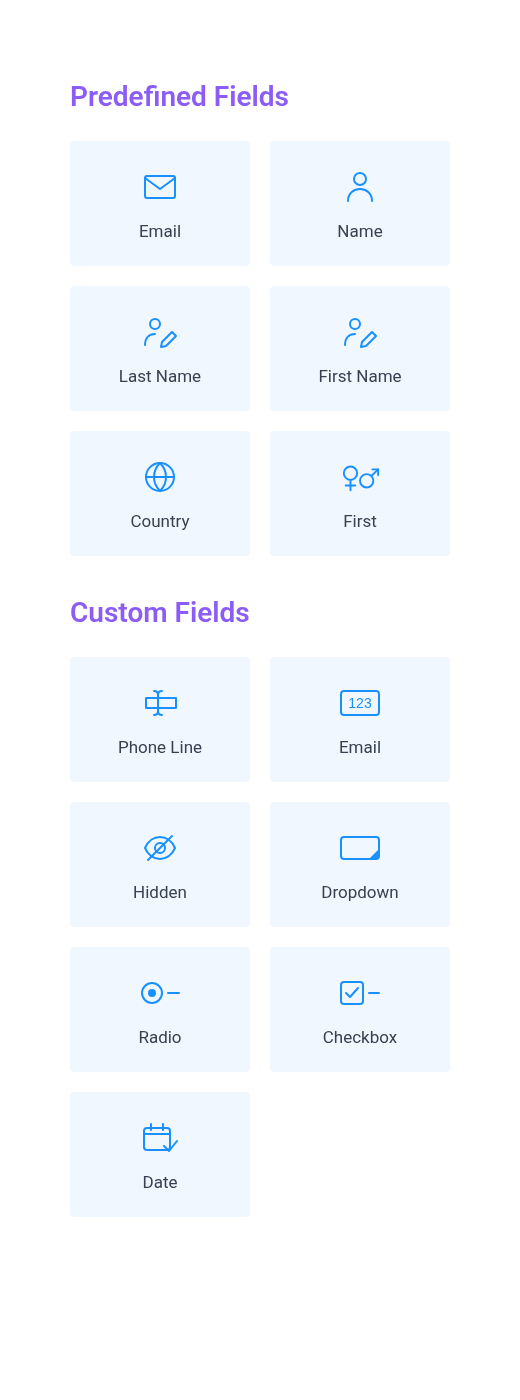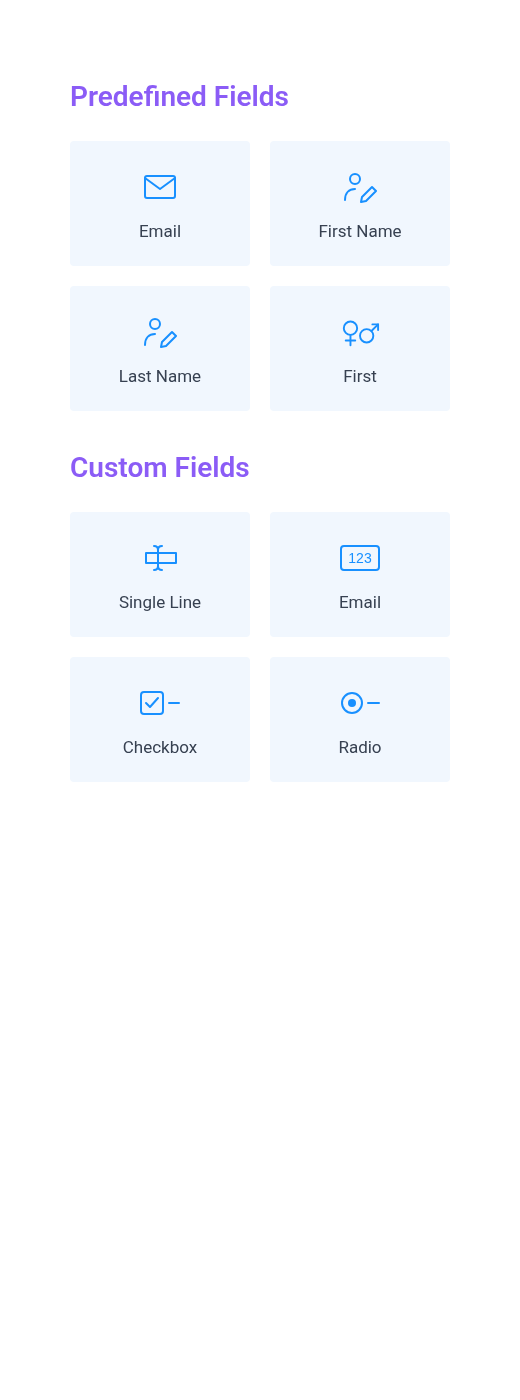--- a/index.html
+++ b/index.html
@@ -33,44 +33,63 @@
     <div class="card">
       <span class="icon">
         <svg width="32" height="24" viewBox="0 0 32 24" fill="none" stroke="currentColor" stroke-width="2" stroke-linecap="round" stroke-linejoin="round">
           <rect x="1" y="1" width="30" height="22" rx="2"></rect>
           <path d="M1 3 L16 14 L31 3"></path>
         </svg>
       </span>
       <span class="label">Email</span>
     </div>
 
-
     <div class="card">
       <span class="icon">
-        <svg width="36" height="32" viewBox="0 0 36 32" fill="none" stroke="currentColor" stroke-width="2" stroke-linecap="round" stroke-linejoin="round">
-          <circle cx="13" cy="8" r="5"></circle>
-          <path d="M3 29 C3 22 7 18 13 18"></path>
-          <path d="M20 26 L30 16 L34 20 L24 30 L19 31 Z"></path>
+        <svg width="30" height="32" viewBox="0 0 30 32" fill="none" stroke="currentColor" stroke-width="2" stroke-linecap="round" stroke-linejoin="round">
+          <circle cx="15" cy="8" r="6"></circle>
+          <path d="M3 30 C3 22 9 18 15 18 C21 18 27 22 27 30"></path>
         </svg>
       </span>
-      <span class="label">First Name</span>
+      <span class="label">Name</span>
     </div>
 
     <div class="card">
       <span class="icon">
         <svg width="36" height="32" viewBox="0 0 36 32" fill="none" stroke="currentColor" stroke-width="2" stroke-linecap="round" stroke-linejoin="round">
           <circle cx="13" cy="8" r="5"></circle>
           <path d="M3 29 C3 22 7 18 13 18"></path>
           <path d="M20 26 L30 16 L34 20 L24 30 L19 31 Z"></path>
         </svg>
       </span>
       <span class="label">Last Name</span>
     </div>
 
+    <div class="card">
+      <span class="icon">
+        <svg width="36" height="32" viewBox="0 0 36 32" fill="none" stroke="currentColor" stroke-width="2" stroke-linecap="round" stroke-linejoin="round">
+          <circle cx="13" cy="8" r="5"></circle>
+          <path d="M3 29 C3 22 7 18 13 18"></path>
+          <path d="M20 26 L30 16 L34 20 L24 30 L19 31 Z"></path>
+        </svg>
+      </span>
+      <span class="label">First Name</span>
+    </div>
 
+
+    <div class="card">
+      <span class="icon">
+        <svg width="32" height="32" viewBox="0 0 32 32" fill="none" stroke="currentColor" stroke-width="2" stroke-linecap="round" stroke-linejoin="round">
+          <circle cx="16" cy="16" r="14"></circle>
+          <path d="M2 16 L30 16"></path>
+          <path d="M16 2 C20 6 22 11 22 16 C22 21 20 26 16 30 C12 26 10 21 10 16 C10 11 12 6 16 2 Z"></path>
+        </svg>
+      </span>
+      <span class="label">Country</span>
+    </div>
 
     <div class="card">
       <span class="icon">
         <svg width="42" height="32" viewBox="0 0 42 32" fill="none" stroke="currentColor" stroke-width="2" stroke-linecap="round" stroke-linejoin="round">
           <circle cx="11" cy="12" r="7"></circle>
           <line x1="11" y1="19" x2="11" y2="30"></line>
           <line x1="6" y1="25" x2="16" y2="25"></line>
           <circle cx="28" cy="20" r="7"></circle>
           <line x1="33" y1="15" x2="40" y2="8"></line>
           <polyline points="34,8 40,8 40,14"></polyline>
@@ -87,54 +106,85 @@
     <div class="card">
       <span class="icon">
         <svg width="40" height="30" viewBox="0 0 40 30" fill="none" stroke="currentColor" stroke-width="2" stroke-linecap="round" stroke-linejoin="round">
           <path d="M14 3 C16 3 18 4 18 7 L18 23 C18 26 16 27 14 27"></path>
           <path d="M22 3 C20 3 18 4 18 7"></path>
           <path d="M22 27 C20 27 18 26 18 23"></path>
           <path d="M18 10 L36 10 L36 20 L18 20"></path>
           <path d="M18 10 L6 10 L6 20 L18 20"></path>
         </svg>
       </span>
-      <span class="label">Single Line</span>
+      <span class="label">Phone Line</span>
     </div>
 
 
     <div class="card">
       <span class="icon">
         <svg width="40" height="26" viewBox="0 0 40 26" fill="none" stroke="currentColor" stroke-width="2" stroke-linecap="round" stroke-linejoin="round">
           <rect x="1" y="1" width="38" height="24" rx="3"></rect>
           <text x="20" y="18" text-anchor="middle" font-size="14" font-family="Arial" fill="currentColor" stroke="none">123</text>
         </svg>
       </span>
       <span class="label">Email</span>
     </div>
 
+    <div class="card">
+      <span class="icon">
+        <svg width="36" height="30" viewBox="0 0 36 30" fill="none" stroke="currentColor" stroke-width="2" stroke-linecap="round" stroke-linejoin="round">
+          <path d="M3 15 C6 8 12 4 18 4 C24 4 30 8 33 15 C30 22 24 26 18 26 C12 26 6 22 3 15 Z"></path>
+          <circle cx="18" cy="15" r="5"></circle>
+          <line x1="6" y1="27" x2="30" y2="3"></line>
+        </svg>
+      </span>
+      <span class="label">Hidden</span>
+    </div>
 
+    <div class="card">
+      <span class="icon">
+        <svg width="40" height="24" viewBox="0 0 40 24" fill="none" stroke="currentColor" stroke-width="2" stroke-linecap="round" stroke-linejoin="round">
+          <rect x="1" y="1" width="38" height="22" rx="3"></rect>
+          <path d="M30 22 L38 14 L38 22 Z" fill="currentColor" stroke="none"></path>
+        </svg>
+      </span>
+      <span class="label">Dropdown</span>
+    </div>
+
+    <div class="card">
+      <span class="icon">
+        <svg width="40" height="24" viewBox="0 0 40 24" fill="none" stroke="currentColor" stroke-width="2" stroke-linecap="round" stroke-linejoin="round">
+          <circle cx="12" cy="12" r="10"></circle>
+          <circle cx="12" cy="12" r="4" fill="currentColor" stroke="none"></circle>
+          <line x1="28" y1="12" x2="39" y2="12"></line>
+        </svg>
+      </span>
+      <span class="label">Radio</span>
+    </div>
 
     <div class="card">
       <span class="icon">
         <svg width="40" height="24" viewBox="0 0 40 24" fill="none" stroke="currentColor" stroke-width="2" stroke-linecap="round" stroke-linejoin="round">
           <rect x="1" y="1" width="22" height="22" rx="3"></rect>
           <polyline points="6,12 10,16 18,7"></polyline>
           <line x1="29" y1="12" x2="39" y2="12"></line>
         </svg>
       </span>
       <span class="label">Checkbox</span>
     </div>
 
     <div class="card">
       <span class="icon">
-        <svg width="40" height="24" viewBox="0 0 40 24" fill="none" stroke="currentColor" stroke-width="2" stroke-linecap="round" stroke-linejoin="round">
-          <circle cx="12" cy="12" r="10"></circle>
-          <circle cx="12" cy="12" r="4" fill="currentColor" stroke="none"></circle>
-          <line x1="28" y1="12" x2="39" y2="12"></line>
+        <svg width="36" height="32" viewBox="0 0 36 32" fill="none" stroke="currentColor" stroke-width="2" stroke-linecap="round" stroke-linejoin="round">
+          <rect x="2" y="6" width="26" height="22" rx="3"></rect>
+          <line x1="2" y1="12" x2="28" y2="12"></line>
+          <line x1="9" y1="2" x2="9" y2="8"></line>
+          <line x1="21" y1="2" x2="21" y2="8"></line>
+          <polyline points="22,24 27,29 35,19"></polyline>
         </svg>
       </span>
-      <span class="label">Radio</span>
+      <span class="label">Date</span>
     </div>
-
 
   </div>
 
 </div>
 
 </body></html>

